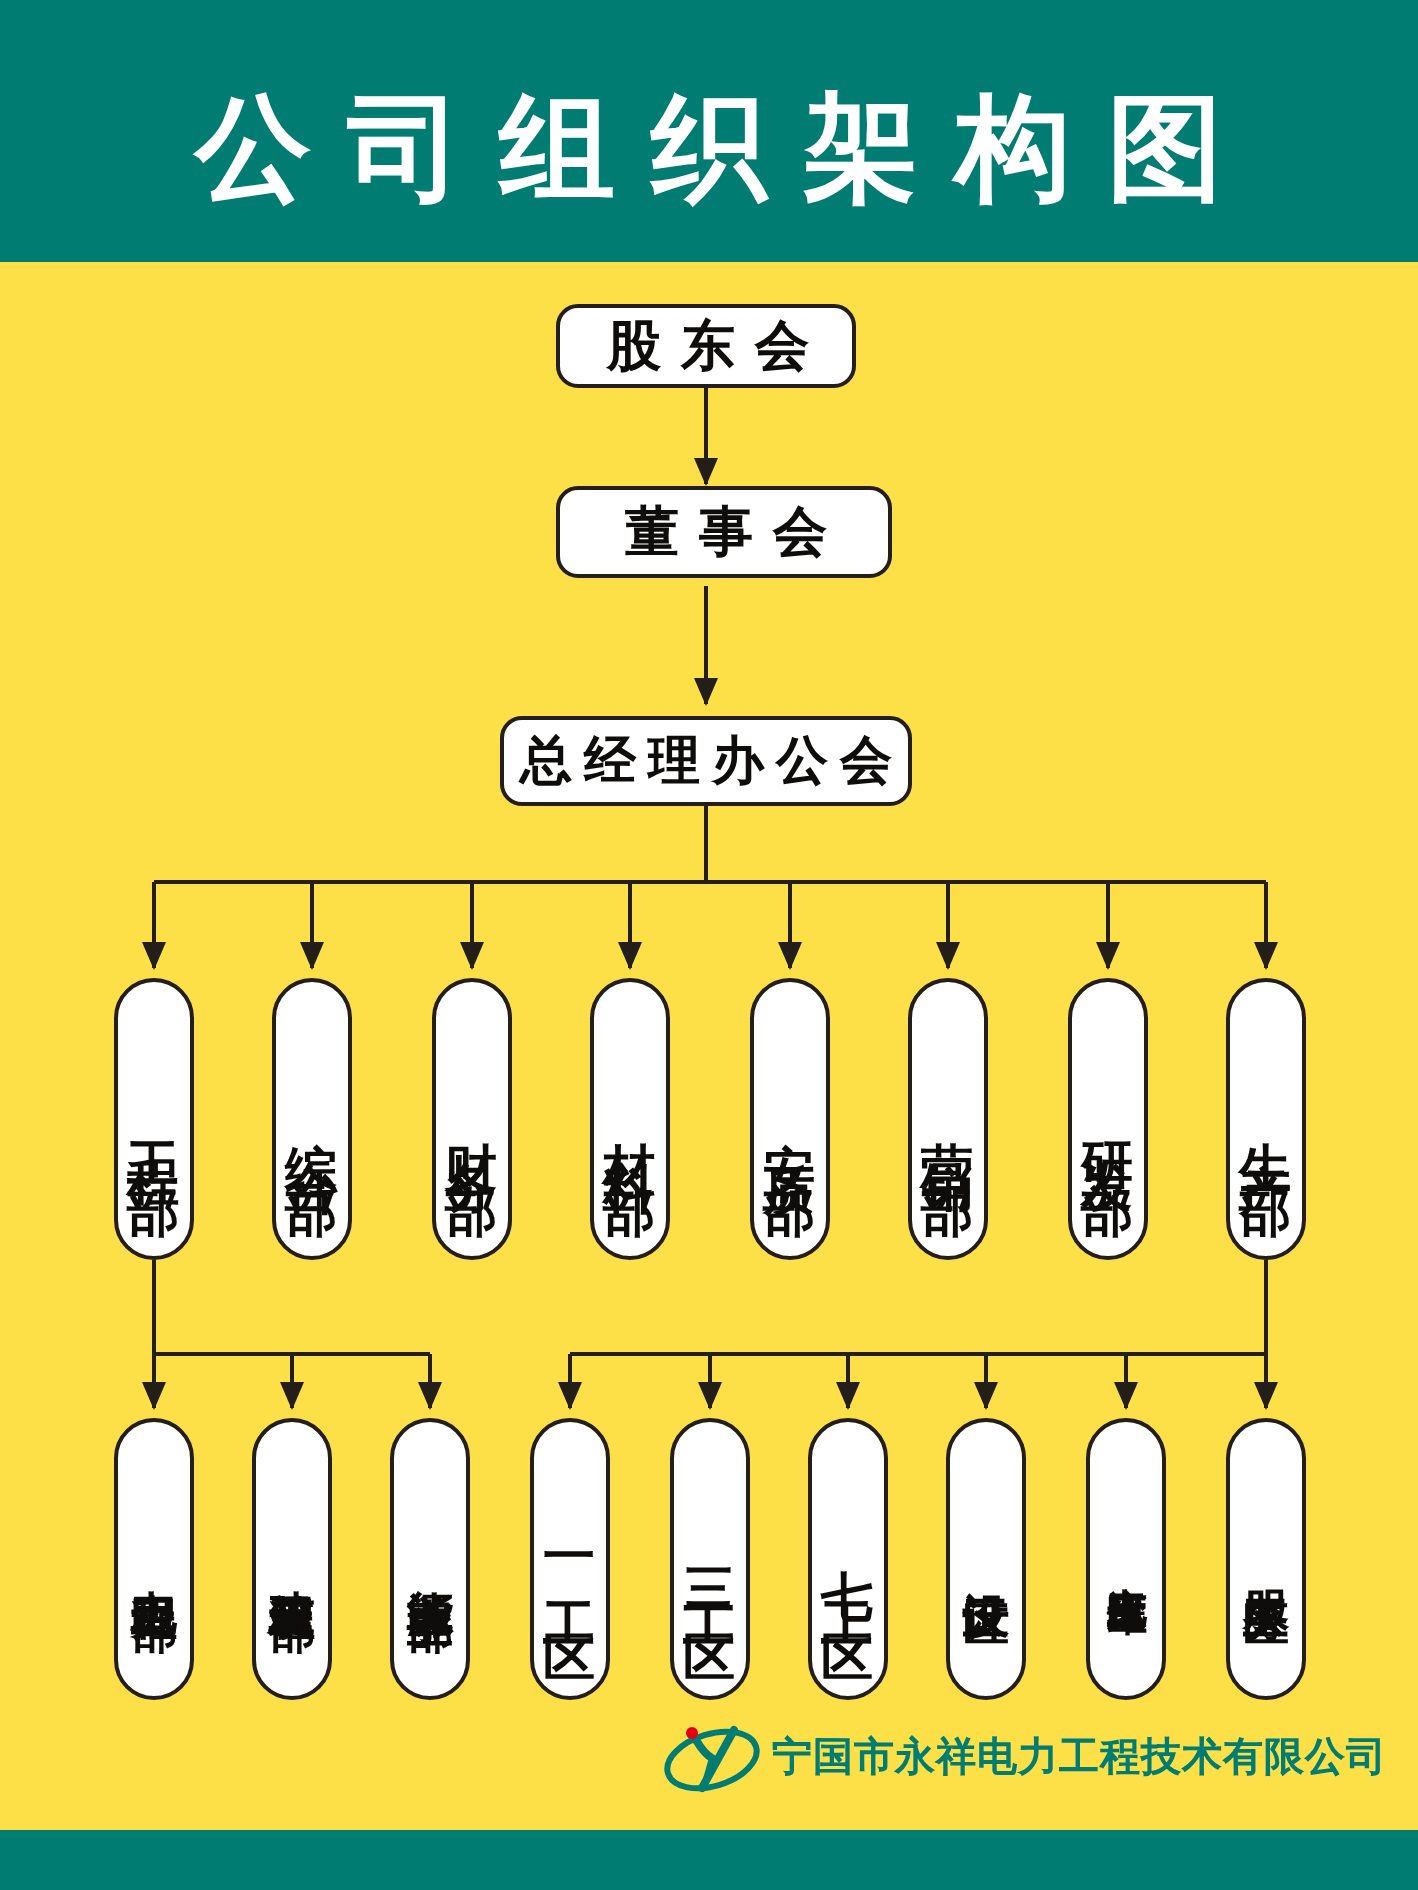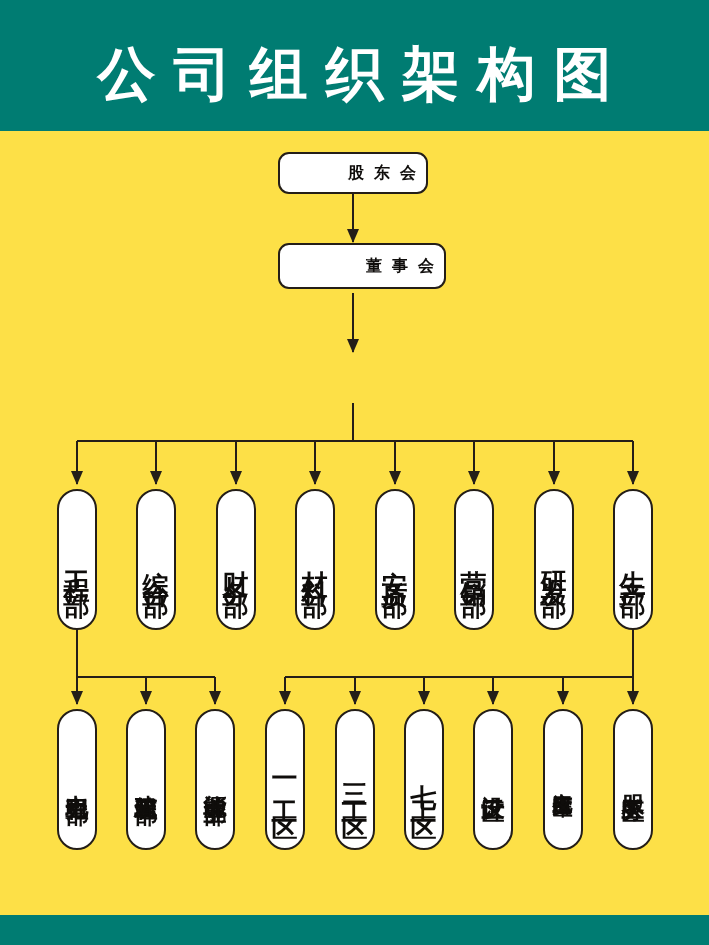--- a/index.html
+++ b/index.html
@@ -16,21 +16,21 @@
   }
   
   .wires{position:absolute;left:0;top:0;width:709px;height:945px;}
   
   .node{
     position:absolute;box-sizing:border-box;background:#ffffff;
     border:2px solid #241e18;border-radius:11px;
     display:flex;align-items:center;justify-content:center;
     font-weight:700;color:#0f0d0b;white-space:nowrap;
   }
-  .node-sm{font-size:16px;letter-spacing:10px;padding-left:12px;justify-content:flex-end;}
+  .node-sm{font-size:27px;letter-spacing:10px;padding-left:12px;}
   .node-lg{font-size:26px;letter-spacing:6px;padding-left:6px;}
   .box1{left:278px;top:152px;width:150px;height:42px;}
   .box2{left:278px;top:243px;width:168px;height:46px;}
   .box3{left:250px;top:358px;width:206px;height:45px;}
   
   .pill{
     position:absolute;box-sizing:border-box;width:40px;background:#ffffff;
     border:2px solid #241e18;border-radius:20px;
     display:flex;align-items:center;justify-content:center;
   }
@@ -105,20 +105,23 @@
       <path d="M563,677 L563,704" marker-end="url(#ah)"></path>
     </g>
   </svg>
 
   <div class="node node-sm box1">
     <span>股东会</span>
   </div>
   <div class="node node-sm box2">
     <span>董事会</span>
   </div>
+  <div class="node node-lg box3">
+    <span>总经理办公会</span>
+  </div>
 
   <div class="pill row2 d0">
     <span class="vt t3">工程部</span>
     </div>
   <div class="pill row2 d1">
     <span class="vt t3">综合部</span>
     </div>
   <div class="pill row2 d2">
     <span class="vt t3">财务部</span>
     </div>
@@ -160,15 +163,29 @@
   <div class="pill row3 p3">
     <span class="vt t5">设计工区</span>
     </div>
   <div class="pill row3 p4">
     <span class="vt t6">变电运维工区</span>
     </div>
   <div class="pill row3 p5">
     <span class="vt t5">服务工区</span>
     </div>
 
+  <div class="footer">
+    <svg class="logo" width="54" height="42" viewBox="0 0 54 42">
+      <g transform="rotate(-17 26 22)">
+        <ellipse cx="26" cy="22" rx="23" ry="13" fill="none" stroke="#007c72" stroke-width="3"></ellipse>
+      </g>
+      <g stroke="#007c72" fill="none" stroke-linecap="round">
+        <path d="M18,12 C21,17 24,20 26,21" stroke-width="4"></path>
+        <path d="M37,7 L21,36" stroke-width="4"></path>
+        <path d="M26,21 L22,35" stroke-width="3"></path>
+      </g>
+      <circle cx="16" cy="8.5" r="3" fill="#e60012"></circle>
+    </svg>
+    <div class="company">宁国市永祥电力工程技术有限公司</div>
+  </div>
 
   <div class="bottombar"></div>
 </div>
 
 </body></html>

